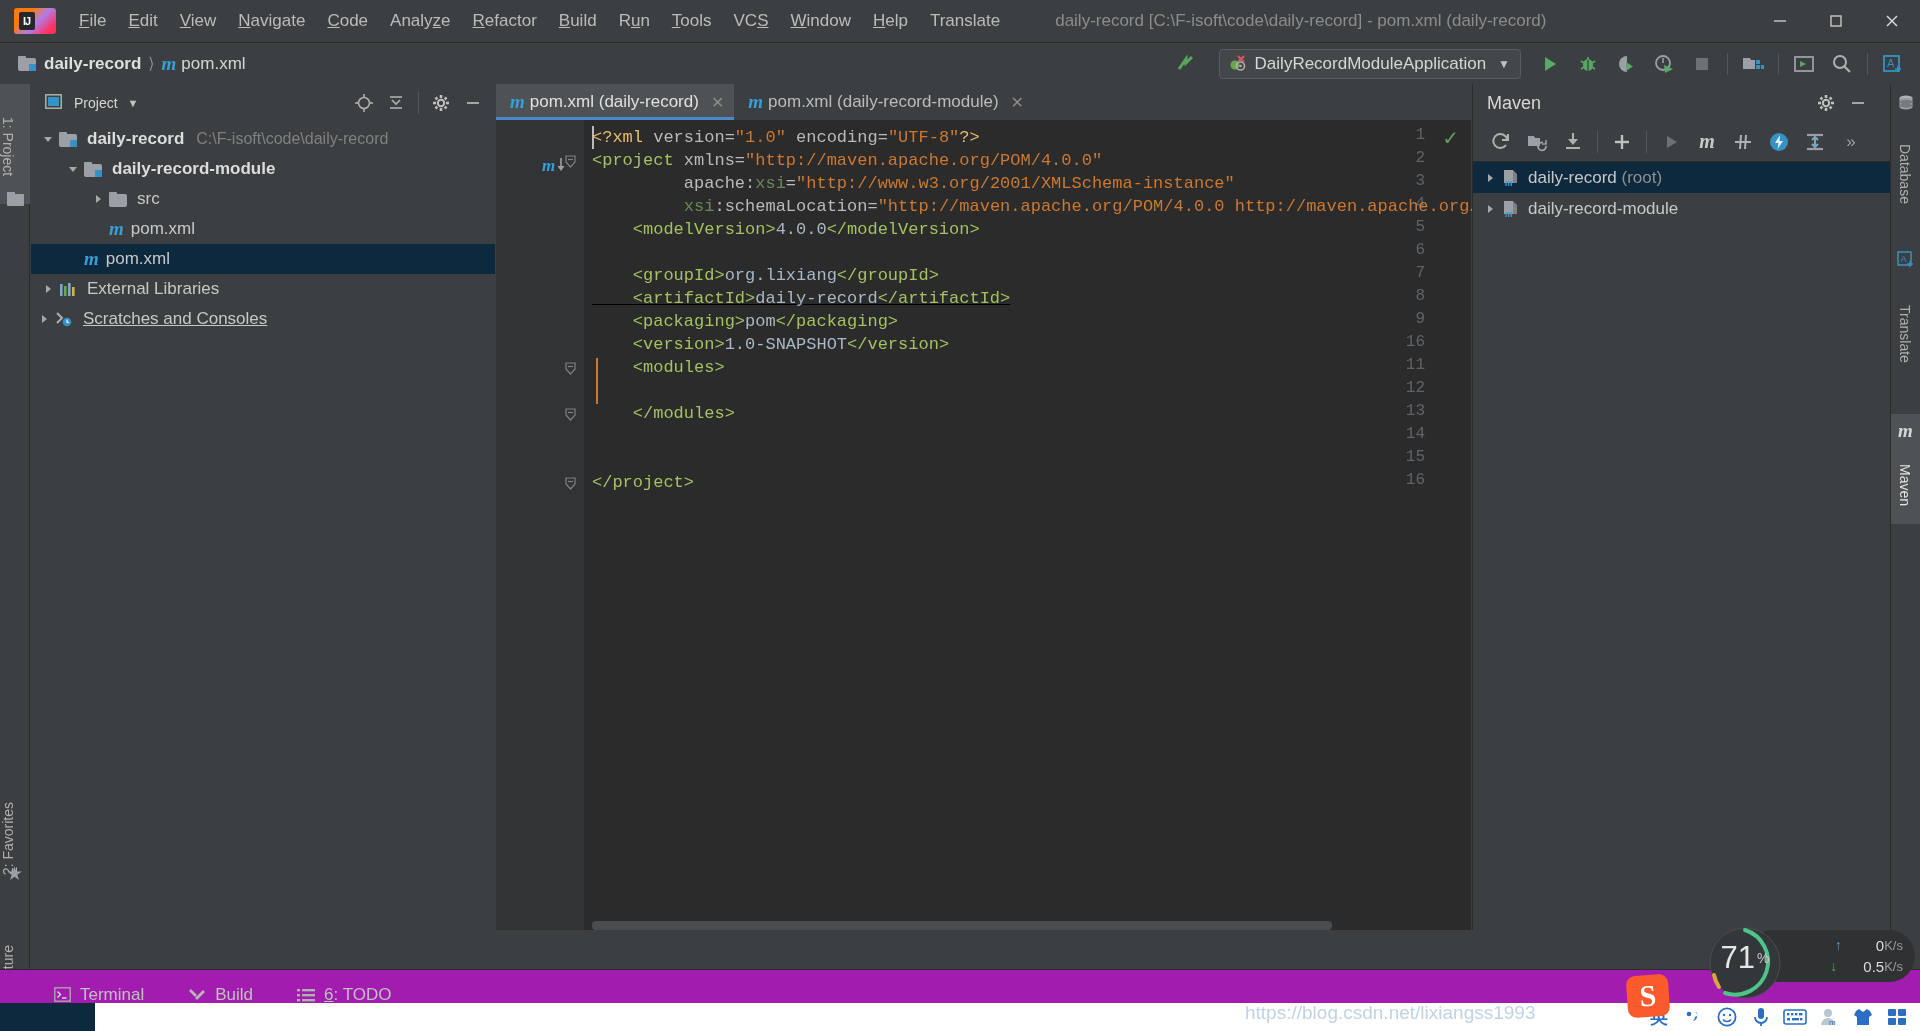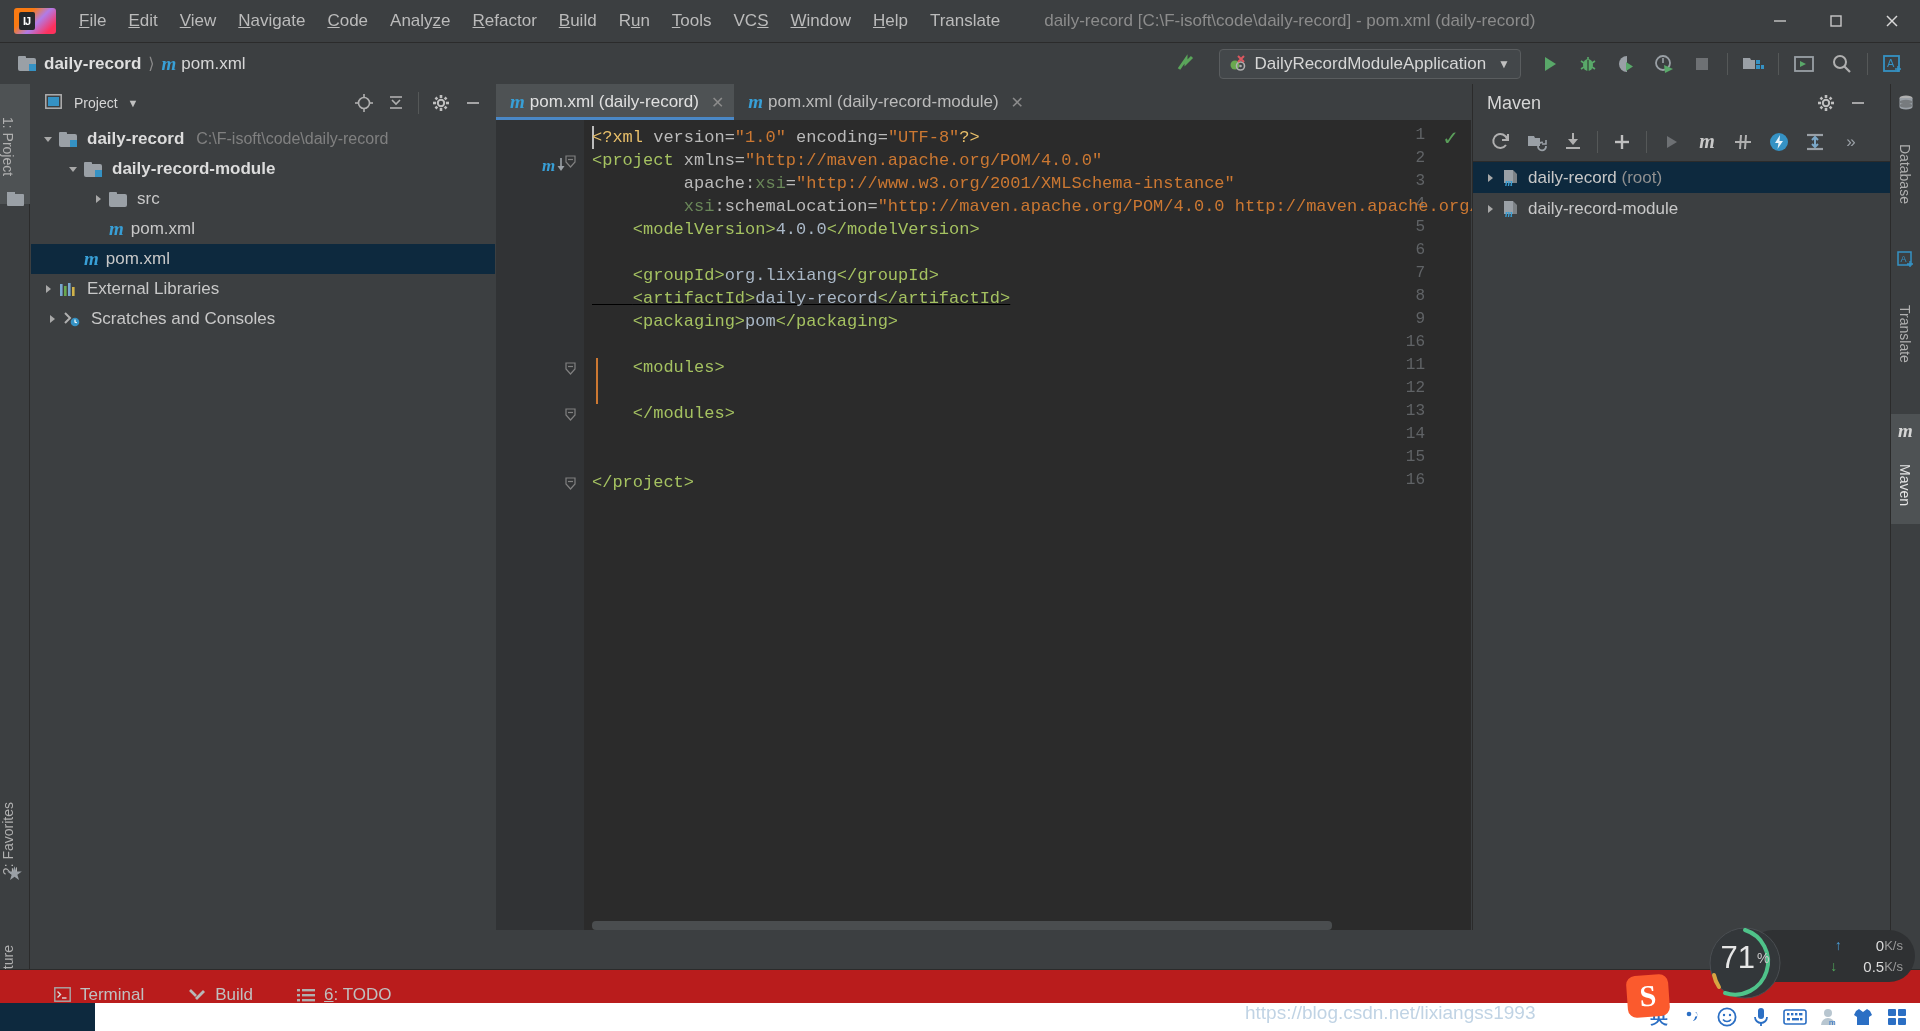--- a/index.html
+++ b/index.html
@@ -30,21 +30,21 @@
     position: absolute; left: 9px; top: 7px; color: #fff;
     font-size: 11px; font-weight: bold; z-index: 3; letter-spacing: -1px;
     font-family: "Liberation Sans", sans-serif;
   }
   .menu-item {
     color: #bbbbbb; font-size: 17px; padding: 3px 11px; white-space: nowrap;
     cursor: default; line-height: 22px;
   }
   .menu-item u { text-decoration: underline; }
   .win-title {
-    color: #8c8c8c; font-size: 17px; margin-left: 33px; white-space: nowrap;
+    color: #8c8c8c; font-size: 17px; margin-left: 44px; white-space: nowrap;
   }
   .win-btns { position: absolute; right: 0; top: 0; height: 42px; display: flex; align-items: center; }
   .win-btn {
     width: 56px; height: 42px; display: flex; align-items: center; justify-content: center;
     color: #c8c8c8;
   }
   .win-btn svg { display: block; }
 
   
   .navbar {
@@ -133,21 +133,21 @@
   .mv-title { color: #d6d6d6; font-size: 18px; }
   .mv-tools { height: 40px; display: flex; align-items: center; padding-left: 10px; border-bottom: 1px solid #2b2b2b; }
   .mtool { width: 36px; height: 34px; display: flex; align-items: center; justify-content: center; color: #aeb0b2; }
   .mv-row { height: 31px; display: flex; align-items: center; padding-left: 8px; font-size: 17px; color: #c8c8c8; }
   .mv-row.sel { background: #0d293e; }
   .mvn-proj-ic { width: 20px; height: 18px; position: relative; margin-right: 7px; flex: none; }
 
   
   .botbar {
     position: absolute; left: 0; top: 969px; width: 1920px; height: 50px;
-    background: #b91c1c; border-top: 1px solid #2b2b2b; display: flex; align-items: center;
+    background: #a21caf; border-top: 1px solid #2b2b2b; display: flex; align-items: center;
   }
   .bot-item { display: flex; align-items: center; color: #c0c0c0; font-size: 17px; margin-left: 26px; }
   .bot-item .ic { margin-right: 9px; display: flex; align-items: center; }
   .bot-item u { text-decoration: underline; }
   .statusbar {
     position: absolute; left: 0; top: 1003px; width: 1920px; height: 28px;
     background: #3c3f41; display: flex; align-items: center;
   }
   .eventlog { position: absolute; right: 250px; top: 1008px; color: #b0b0b0; font-size: 16px; }
 
@@ -495,21 +495,21 @@
               <svg width="18" height="15" viewBox="0 0 18 15">
                 <rect x="1" y="2" width="2.6" height="12" fill="#7aa8d0"></rect>
                 <rect x="5" y="4" width="2.6" height="10" fill="#6aa84f"></rect>
                 <rect x="9" y="1" width="2.6" height="13" fill="#7aa8d0"></rect>
                 <rect x="13" y="5" width="2.6" height="9" fill="#d0b24a"></rect>
               </svg>
             </span>
           </span>
           <span class="tlabel">External Libraries</span>
         </div>
-        <div class="trow" style="padding-left: 12px;">
+        <div class="trow" style="padding-left: 4px; text-decoration: underline;">
           <span class="arrow">
             <svg width="12" height="12" viewBox="0 0 12 12">
               <path d="M4 2 L9 6 L4 10 Z" fill="#a8a8a8"></path>
             </svg>
           </span>
           <span style="display: inline-flex; align-items: center;">
             <span style="margin-right:8px;display:inline-flex;">
               <svg width="18" height="16" viewBox="0 0 18 16">
                 <path d="M2 2 L7 7 L2 12" stroke="#b0b0b0" stroke-width="2" fill="none"></path>
                 <circle cx="12" cy="11" r="4.3" fill="#3592c4"></circle>
@@ -560,20 +560,21 @@
         <div class="codeline" style="top: 98px;"><span class="attr">    </span><span class="tagname">&lt;modelVersion&gt;</span><span class="txtc">4.0.0</span><span class="tagname">&lt;/modelVersion&gt;</span></div>
         <div class="gutter-num" style="top: 121px;">6</div>
         <div class="codeline" style="top: 121px;"></div>
         <div class="gutter-num" style="top: 144px;">7</div>
         <div class="codeline" style="top: 144px;"><span class="attr">    </span><span class="tagname">&lt;groupId&gt;</span><span class="txtc">org.lixiang</span><span class="tagname">&lt;/groupId&gt;</span></div>
         <div class="gutter-num" style="top: 167px;">8</div>
         <div class="codeline" style="top: 167px; text-decoration: underline;"><span class="attr">    </span><span class="tagname">&lt;artifactId&gt;</span><span class="txtc">daily-record</span><span class="tagname">&lt;/artifactId&gt;</span></div>
         <div class="gutter-num" style="top: 190px;">9</div>
         <div class="codeline" style="top: 190px;"><span class="attr">    </span><span class="tagname">&lt;packaging&gt;</span><span class="txtc">pom</span><span class="tagname">&lt;/packaging&gt;</span></div>
         <div class="gutter-num" style="top: 213px;">16</div>
+        <div class="codeline" style="top: 213px;"><span class="attr">    </span><span class="tagname">&lt;version&gt;</span><span class="txtc">1.0-SNAPSHOT</span><span class="tagname">&lt;/version&gt;</span></div>
         <div class="gutter-num" style="top: 236px;">11</div>
         <div class="codeline" style="top: 236px;"><span class="attr">    </span><span class="tagname">&lt;modules&gt;</span></div>
         <div class="gutter-num" style="top: 259px;">12</div>
         <div class="gutter-num" style="top: 282px;">13</div>
         <div class="codeline" style="top: 282px;"><span class="attr">    </span><span class="tagname">&lt;/modules&gt;</span></div>
         <div class="gutter-num" style="top: 305px;">14</div>
         <div class="codeline" style="top: 305px;"></div>
         <div class="gutter-num" style="top: 328px;">15</div>
         <div class="codeline" style="top: 328px;"></div>
         <div class="gutter-num" style="top: 351px;">16</div>

